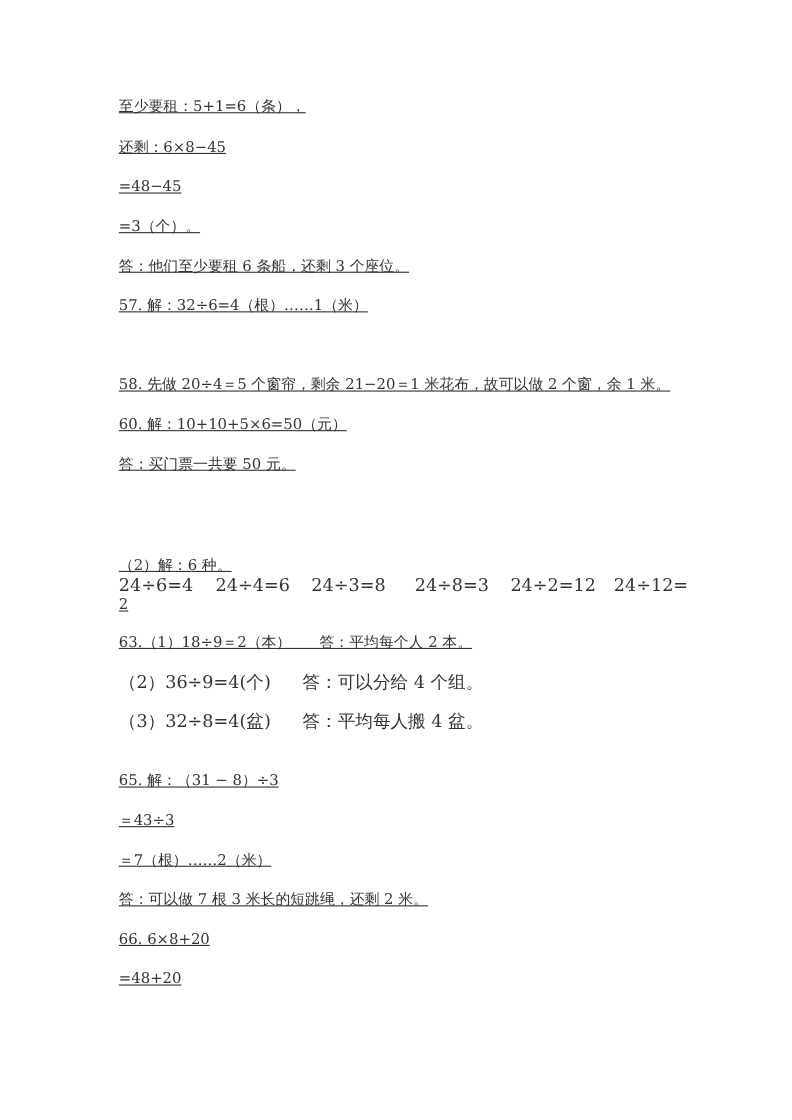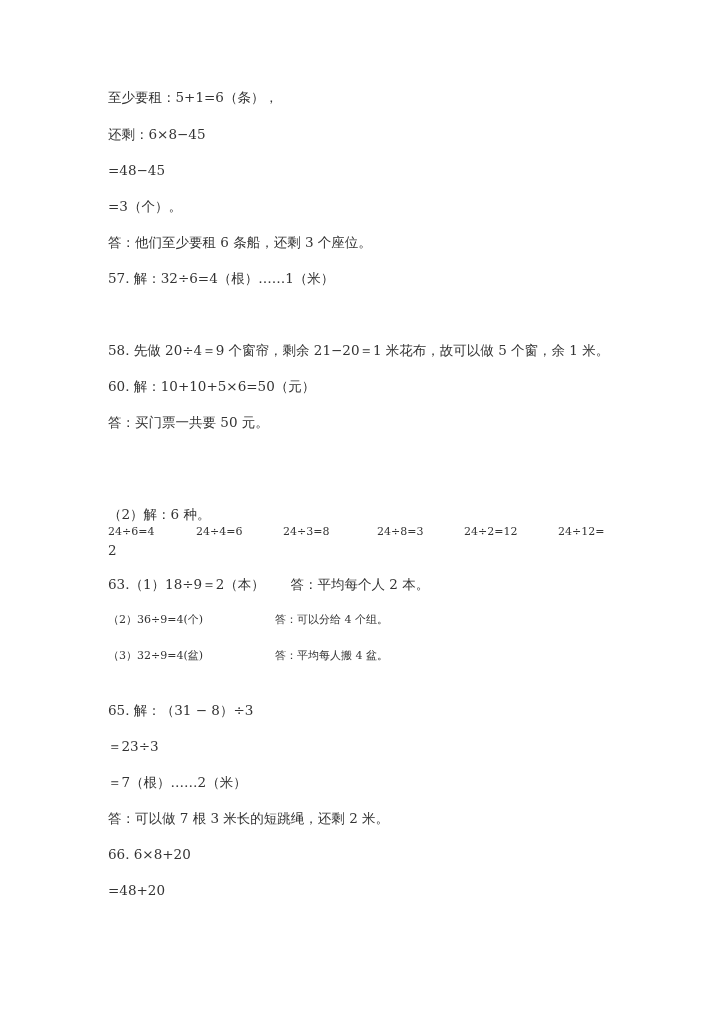--- a/index.html
+++ b/index.html
@@ -23,60 +23,61 @@
       height: 1018px;
       background: #fff;
     }
     .line {
       position: absolute;
       left: 108px;
       font-size: 13.5px;
       line-height: 18px;
       white-space: pre;
       color: #333;
+      text-decoration: underline;
     }
     .col {
       position: absolute;
-      font-size: 11px;
+      font-size: 16px;
       line-height: 18px;
       white-space: pre;
       color: #333;
     }
   </style>
 </head>
 <body>
 
 <div class="page">
   <div class="line" style="top:88px">至少要租：5+1=6（条），</div>
   <div class="line" style="top:125px">还剩：6×8−45</div>
   <div class="line" style="top:161px">=48−45</div>
   <div class="line" style="top:197px">=3（个）。</div>
   <div class="line" style="top:233px">答：他们至少要租 6 条船，还剩 3 个座位。</div>
   <div class="line" style="top:269px">57. 解：32÷6=4（根）……1（米）</div>
-  <div class="line" style="top:341px">58. 先做 20÷4＝9 个窗帘，剩余 21−20＝1 米花布，故可以做 5 个窗，余 1 米。</div>
+  <div class="line" style="top:341px">58. 先做 20÷4＝5 个窗帘，剩余 21−20＝1 米花布，故可以做 2 个窗，余 1 米。</div>
   <div class="line" style="top:377px">60. 解：10+10+5×6=50（元）</div>
   <div class="line" style="top:413px">答：买门票一共要 50 元。</div>
   <div class="line" style="top:505px">（2）解：6 种。</div>
 
   <div>
     <div class="col" style="top:523px;left:108px">24÷6=4</div>
     <div class="col" style="top:523px;left:196px">24÷4=6</div>
     <div class="col" style="top:523px;left:283px">24÷3=8</div>
     <div class="col" style="top:523px;left:377px">24÷8=3</div>
     <div class="col" style="top:523px;left:464px">24÷2=12</div>
     <div class="col" style="top:523px;left:558px">24÷12=</div>
   </div>
   <div class="line" style="top:541px">2</div>
 
   <div class="line" style="top:575px">63.（1）18÷9＝2（本）      答：平均每个人 2 本。</div>
 
   <div class="col" style="top:611px;left:108px">（2）36÷9=4(个)</div>
   <div class="col" style="top:611px;left:275px">答：可以分给 4 个组。</div>
-  <div class="col" style="top:647px;left:108px">（3）32÷9=4(盆)</div>
+  <div class="col" style="top:647px;left:108px">（3）32÷8=4(盆)</div>
   <div class="col" style="top:647px;left:275px">答：平均每人搬 4 盆。</div>
 
   <div class="line" style="top:701px">65. 解：（31 − 8）÷3</div>
-  <div class="line" style="top:737px">＝23÷3</div>
+  <div class="line" style="top:737px">＝43÷3</div>
   <div class="line" style="top:773px">＝7（根）……2（米）</div>
   <div class="line" style="top:809px">答：可以做 7 根 3 米长的短跳绳，还剩 2 米。</div>
   <div class="line" style="top:845px">66. 6×8+20</div>
   <div class="line" style="top:881px">=48+20</div>
 </div>
 
 </body></html>

